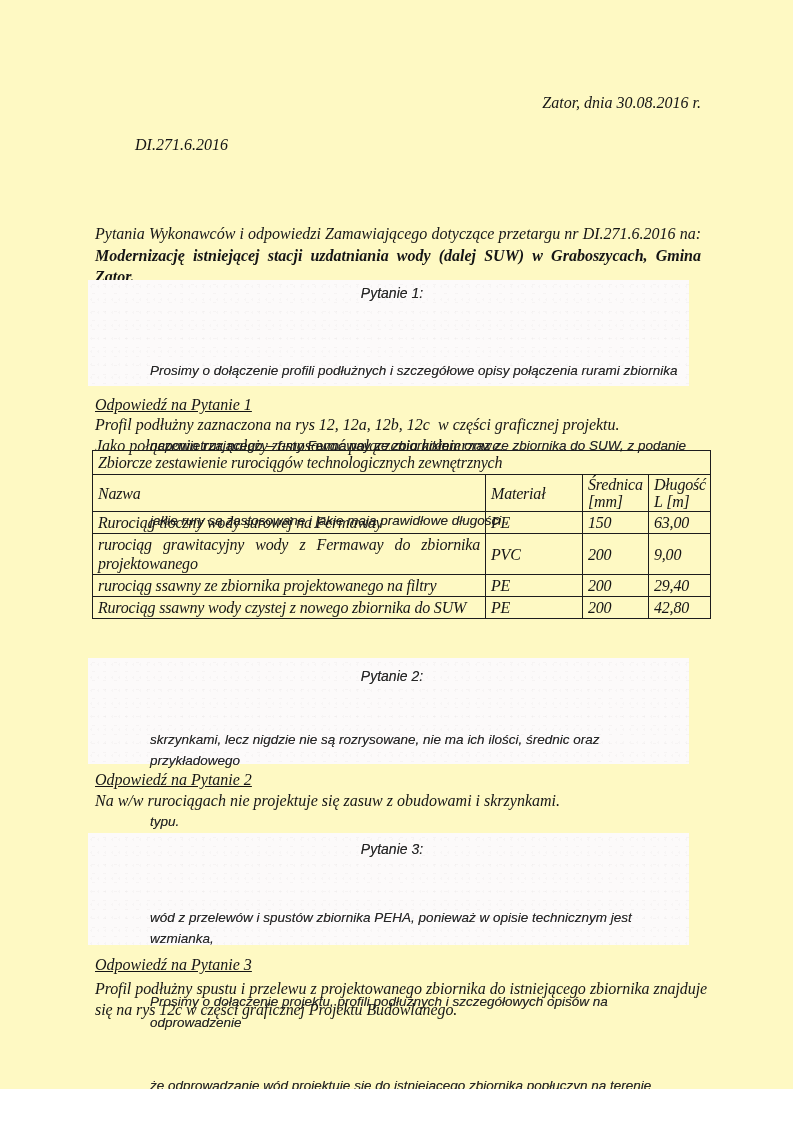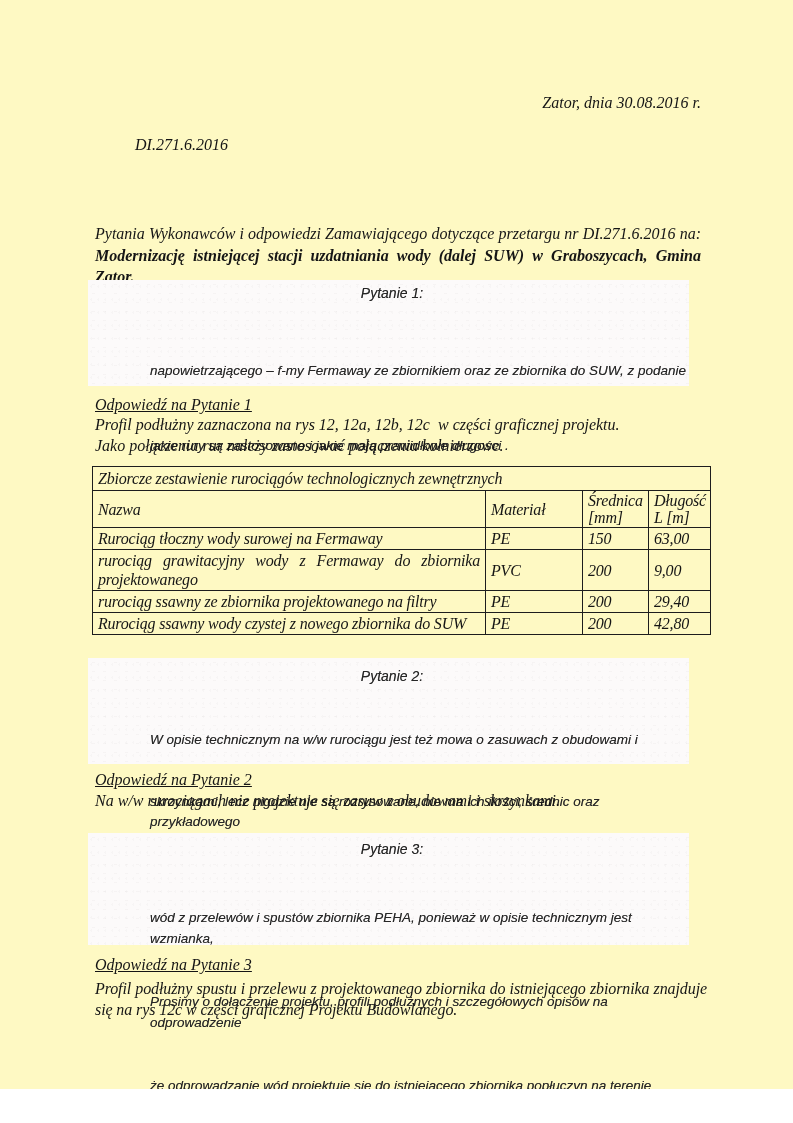--- a/index.html
+++ b/index.html
@@ -49,21 +49,21 @@
   .answer-heading { text-decoration:underline; }
   .a1-head { top:396px; }
   .a1-l1 { top:416px; white-space:pre-wrap; }
   .a1-l2 { top:437px; }
   .a2-head { top:771px; }
   .a2-text { top:792px; }
   .a3-head { top:956px; }
   .a3-text { top:978px; text-align:justify; line-height:21px; letter-spacing:-0.1px; width:612px; }
 
   table.pipes {
-    position:absolute; left:-3px; top:466px;
+    position:absolute; left:-3px; top:450px;
     border-collapse:collapse; table-layout:fixed;
     width:618px;
     font-size:16px;
   }
   table.pipes td, table.pipes th {
     border:1px solid #1d1d1d;
     padding:1px 5px;
     font-weight:normal;
     text-align:left;
     vertical-align:middle;
@@ -86,20 +86,21 @@
 
     <div class="abs date-line">Zator, dnia 30.08.2016 r.</div>
 
     <div class="abs ref-number">DI.271.6.2016</div>
 
     <p class="abs intro"><span>Pytania Wykonawców i odpowiedzi Zamawiającego dotyczące przetargu nr DI.271.6.2016 na: </span><span class="bold">Modernizację istniejącej stacji uzdatniania wody (dalej SUW) w Graboszycach, Gmina Zator.</span></p>
 
     <div class="abs scan s1">
       <div class="q-label">Pytanie 1:</div>
       <div class="q-lines">
+        <div>Prosimy o dołączenie profili podłużnych i szczegółowe opisy połączenia rurami zbiornika</div>
         <div>napowietrzającego – f-my Fermaway ze zbiornikiem oraz ze zbiornika do SUW, z podanie</div>
         <div>jakie rury są zastosowane i jakie mają prawidłowe długości .</div>
       </div>
     </div>
 
     <div class="abs answer-heading a1-head">Odpowiedź na Pytanie 1</div>
     <div class="abs a1-l1">Profil podłużny zaznaczona na rys 12, 12a, 12b, 12c  w części graficznej projektu.</div>
     <div class="abs a1-l2">Jako połączenia rur należy zastosować połączenia kołnierzowe.</div>
 
     <table class="pipes">
@@ -142,21 +143,20 @@
           <td>PE</td>
           <td>200</td>
           <td>42,80</td>
         </tr>
       </tbody>
     </table>
 
     <div class="abs scan s2">
       <div class="q-label">Pytanie 2:</div>
       <div class="q-lines">
-        <div>W opisie technicznym na w/w rurociągu jest też mowa o zasuwach z obudowami i</div>
         <div>skrzynkami, lecz nigdzie nie są rozrysowane, nie ma ich ilości, średnic oraz przykładowego</div>
         <div>typu.</div>
       </div>
     </div>
 
     <div class="abs answer-heading a2-head">Odpowiedź na Pytanie 2</div>
     <div class="abs a2-text">Na w/w rurociągach nie projektuje się zasuw z obudowami i skrzynkami.</div>
 
     <div class="abs scan s3">
       <div class="q-label">Pytanie 3:</div>

